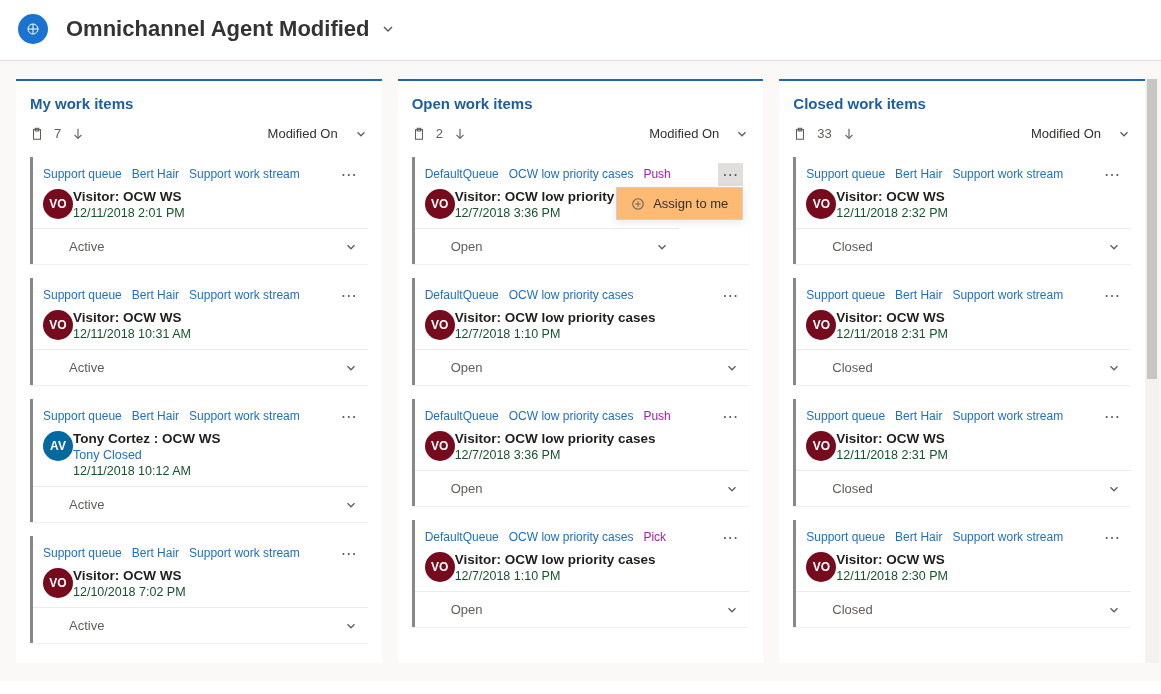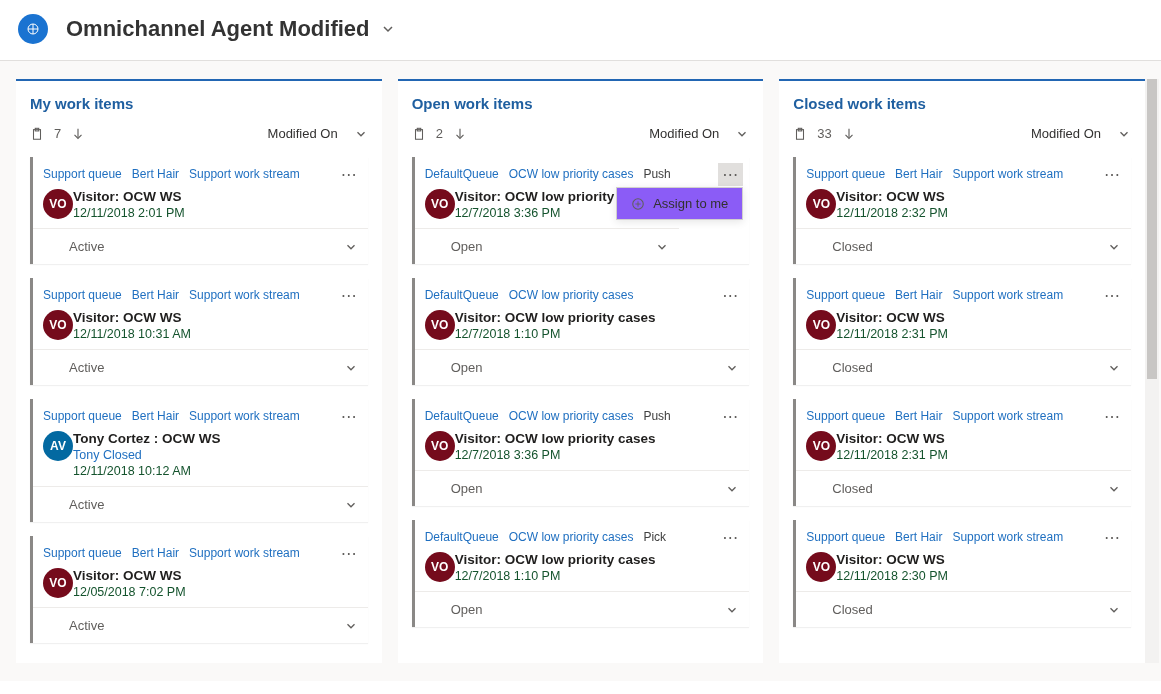--- a/index.html
+++ b/index.html
@@ -15,24 +15,24 @@
 .col-title { color: #1f5fa0; font-size: 15px; font-weight: 600; margin-bottom: 14px; }
 .col-controls { display: flex; align-items: center; gap: 10px; margin-bottom: 16px; }
 .col-count { display: flex; align-items: center; gap: 6px; color: #605e5c; }
 .icon-sm { width: 14px; height: 14px; }
 .sort-label { margin-left: auto; color: #323130; }
 .sort-chev { color: #605e5c; margin-left: 6px; }
 .card { border-left: 3px solid #8a8886; padding: 10px 0 0 10px; margin-bottom: 14px; position: relative; box-shadow: 0 1px 1px rgba(0,0,0,0.06); background:#fff;}
 .card.extra-pad { padding-right: 70px; }
 .card-tags { display: flex; gap: 10px; align-items: center; margin-bottom: 8px; font-size: 12px; flex-wrap: wrap;}
 .card-tags a { color: #1f6fc0; text-decoration: none; }
-.card-tags .plain { color: #404040; }
+.card-tags .plain { color: #a21caf; }
 .card-more { position: absolute; top: 6px; right: 6px; color: #605e5c; font-size: 16px; letter-spacing: 1px; cursor: pointer; padding: 2px 4px; }
 .card-more.showmenu { background: #e1dfdd; }
-.assign-menu { position: absolute; top: 30px; right: 6px; background: #8b5cf6; border: 1px solid #d2d0ce; box-shadow: 0 2px 8px rgba(0,0,0,0.1); padding: 8px 14px; display: flex; align-items: center; gap: 8px; font-size: 13px; z-index:10;}
+.assign-menu { position: absolute; top: 30px; right: 6px; background: #fdba74; border: 1px solid #d2d0ce; box-shadow: 0 2px 8px rgba(0,0,0,0.1); padding: 8px 14px; display: flex; align-items: center; gap: 8px; font-size: 13px; z-index:10;}
 .card-body { display: flex; gap: 0; margin-bottom: 6px; }
 .avatar { width: 30px; height: 30px; border-radius: 50%; display: flex; align-items: center; justify-content: center; color: #fff; font-size: 12px; font-weight: 600; flex-shrink: 0; }
 .av-maroon { background: #750b1c; }
 .av-teal { background: #0369a1; }
 .card-main-title { font-weight: 600; font-size: 13.5px; color: #201f1e; margin-bottom: 2px; }
 .card-sublink { color: #1f6fc0; font-size: 12.5px; margin-bottom: 2px; display: block; text-decoration: none;}
 .card-date { color: #14532d; font-size: 12.5px; }
 .card-footer { display: flex; justify-content: space-between; align-items: center; padding: 10px 10px 10px 36px; border-top: 1px solid #edebe9; margin-top: 8px; margin-left:-10px;}
 .card-status { color: #605e5c; }
 .card-expand { color: #605e5c; cursor: pointer; }
@@ -158,21 +158,21 @@
           <a href="#">Support queue</a>
           <a href="#">Bert Hair</a>
           <a href="#">Support work stream</a>
         </div>
         <div class="card-more ">⋯</div>
         <div class="card-body">
             <div class="avatar av-maroon">VO</div>
             <div>
               <div class="card-main-title">Visitor: OCW WS</div>
 
-              <div class="card-date">12/05/2018 7:02 PM</div>
+              <div class="card-date">12/10/2018 7:02 PM</div>
             </div>
           </div>
         <div class="card-footer">
             <span class="card-status">Active</span>
             <span class="card-expand">
             <svg class="icon-sm" viewBox="0 0 16 16">
               <polyline points="4,6 8,10 12,6" fill="none" stroke="#605e5c" stroke-width="1.5"></polyline>
             </svg>
           </span>
           </div>

